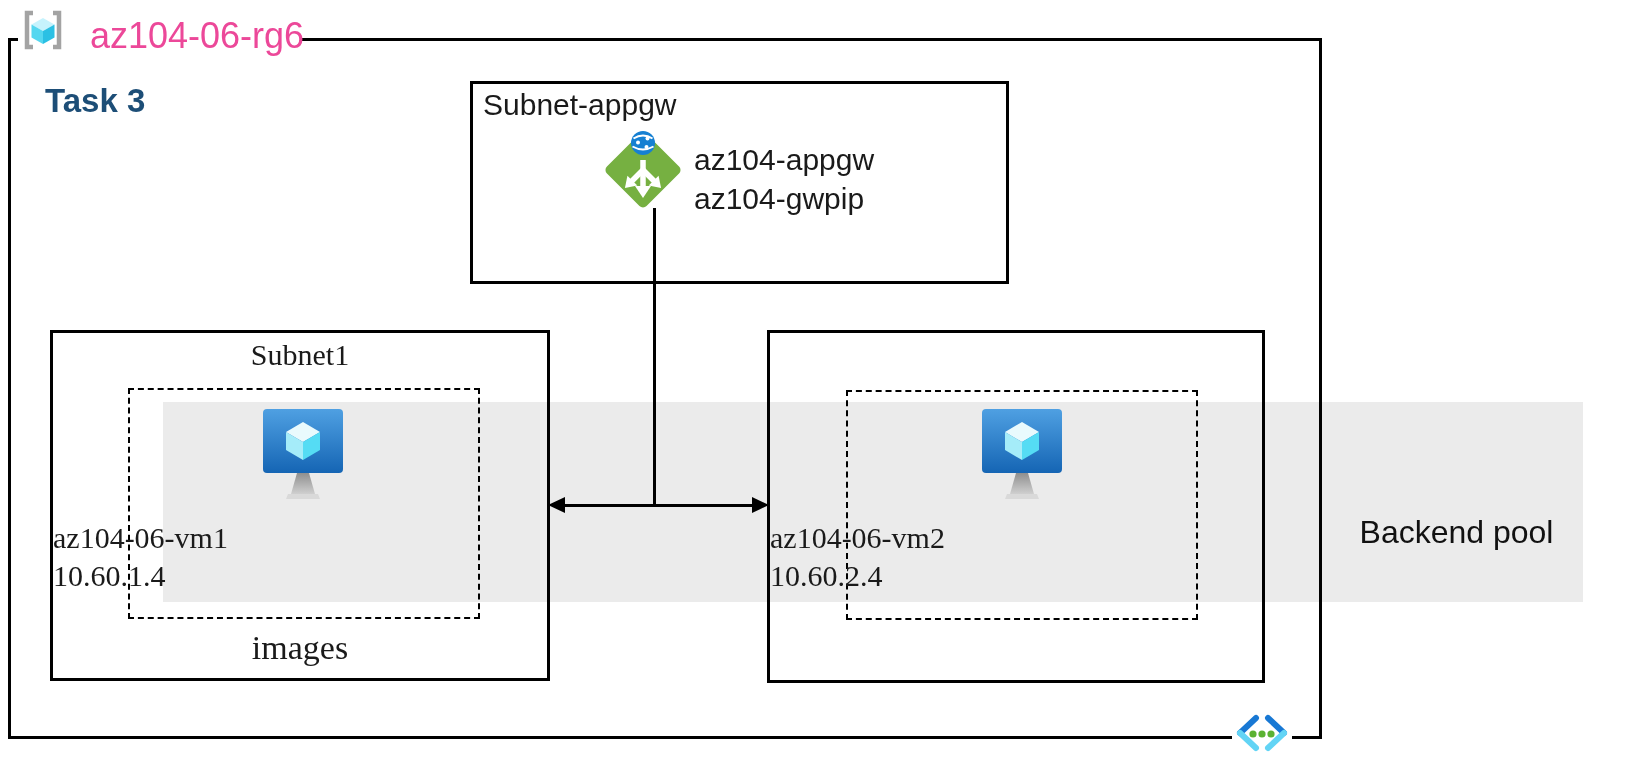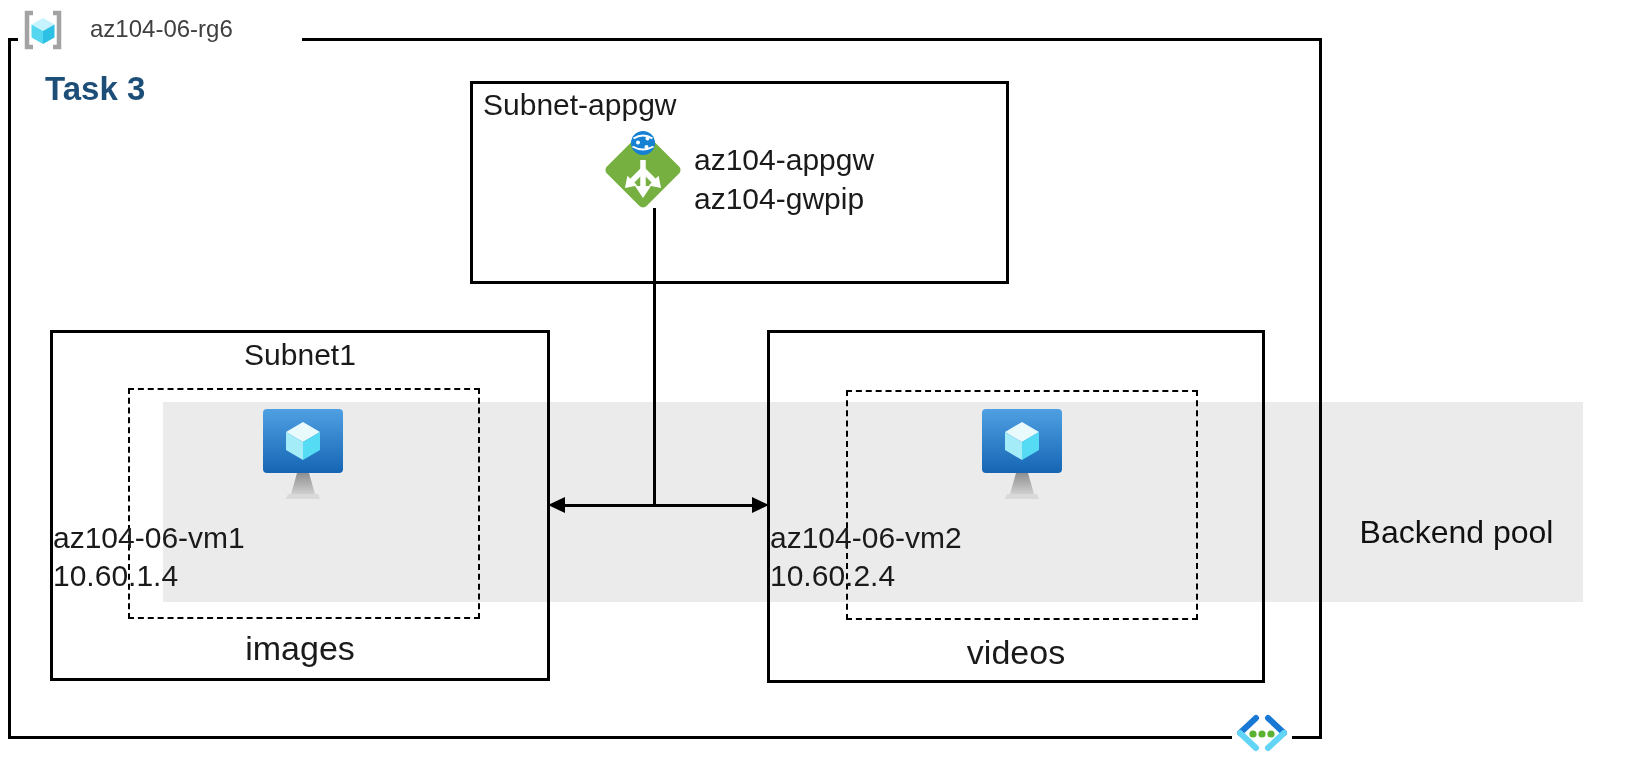--- a/index.html
+++ b/index.html
@@ -11,39 +11,39 @@
 
   
   #band{left:163px;top:402px;width:1420px;height:200px;background:#ebebeb;z-index:0;}
   #backend-label{left:1330px;top:402px;width:253px;height:260px;display:flex;align-items:center;justify-content:center;
     font-size:32px;color:#111;z-index:1;}
 
   
   #rg-box{left:8px;top:38px;width:1314px;height:701px;border:3px solid #000;box-sizing:border-box;z-index:2;background:transparent;}
   #rg-top-gap{left:18px;top:35px;width:284px;height:9px;background:#fff;z-index:3;}
   #rg-icon{left:20px;top:7px;width:46px;height:46px;z-index:4;}
-  #rg-title{left:90px;top:15px;font-size:24px;color:#404040;z-index:4;white-space:nowrap;}
-  #task-label{left:45px;top:70px;font-size:33px;font-weight:bold;color:#1d4e77;z-index:4;text-align:center;}
+  #rg-title{left:90px;top:15px;font-size:36px;color:#ec4899;z-index:4;white-space:nowrap;}
+  #task-label{left:45px;top:82px;font-size:33px;font-weight:bold;color:#1d4e77;z-index:4;text-align:center;}
 
   
   #appgw-box{left:470px;top:81px;width:539px;height:203px;border:3px solid #000;box-sizing:border-box;z-index:2;}
   #appgw-title{left:483px;top:88px;font-size:30px;z-index:4;white-space:nowrap;}
   #appgw-icon{left:601px;top:126px;width:84px;height:88px;z-index:5;}
   #appgw-labels{left:694px;top:140px;font-size:30px;line-height:39px;z-index:4;white-space:nowrap;}
 
   
   .line{background:#000;z-index:4;}
   #v-line{left:653px;top:208px;width:3px;height:298px;}
   #h-line{left:560px;top:504px;width:196px;height:3px;}
   .ah{width:0;height:0;z-index:4;}
   #ah-left{left:548px;top:497px;border-top:8.5px solid transparent;border-bottom:8.5px solid transparent;border-right:17px solid #000;}
   #ah-right{left:752px;top:497px;border-top:8.5px solid transparent;border-bottom:8.5px solid transparent;border-left:17px solid #000;}
 
   
-  .subnet-box{border:3px solid #000;box-sizing:border-box;z-index:2;background:transparent;}
+  .subnet-box{border:3px solid #000;box-sizing:border-box;z-index:2;background:transparent;font-family:Liberation Serif, serif;}
   #subnet1-box{left:50px;top:330px;width:500px;height:351px;}
   #subnet2-box{left:767px;top:330px;width:498px;height:353px;}
   .subnet-title{position:absolute;left:0;top:5px;width:100%;text-align:center;font-size:30px;}
   .dashed-box{position:absolute;border:2px dashed #000;box-sizing:border-box;z-index:2;}
   #subnet1-box .dashed-box{left:75px;top:55px;width:352px;height:231px;}
   #subnet2-box .dashed-box{left:76px;top:57px;width:352px;height:230px;}
   .vm-icon{position:absolute;width:80px;height:92px;z-index:5;}
   #subnet1-box .vm-icon{left:210px;top:76px;}
   #subnet2-box .vm-icon{left:212px;top:76px;}
   .vm-name{position:absolute;width:100%;text-align:left;font-size:30px;top:188px;z-index:4;}
@@ -154,21 +154,20 @@
       </defs>
       <rect x="0" y="0" width="80" height="64" rx="4" fill="url(#mon2)"></rect>
       <polygon points="40,13 57,23 40,33 23,23" fill="#e9fafd"></polygon>
       <polygon points="23,23 40,33 40,51 23,41" fill="#a5ecf9"></polygon>
       <polygon points="57,23 40,33 40,51 57,41" fill="#55dcf4"></polygon>
       <polygon points="34,64 46,64 52,85 28,85" fill="url(#stand2)"></polygon>
       <polygon points="25,85 55,85 57,90 23,90" fill="#d9d9d9"></polygon>
     </svg>
     <div class="vm-name">az104-06-vm2</div>
     <div class="vm-ip">10.60.2.4</div>
-    <div class="subnet-caption">videos</div>
   </div>
 
   <div class="abs" id="vnet-gap"></div>
   <svg class="abs" id="vnet-icon" viewBox="0 0 56 38">
     <line x1="22" y1="4" x2="6" y2="19" stroke="#1878d4" stroke-width="6" stroke-linecap="round"></line>
     <line x1="6" y1="19" x2="22" y2="34" stroke="#62d4f5" stroke-width="6" stroke-linecap="round"></line>
     <line x1="34" y1="4" x2="50" y2="19" stroke="#1878d4" stroke-width="6" stroke-linecap="round"></line>
     <line x1="50" y1="19" x2="34" y2="34" stroke="#62d4f5" stroke-width="6" stroke-linecap="round"></line>
     <circle cx="19" cy="20" r="3.6" fill="#5bb232"></circle>
     <circle cx="28" cy="20" r="3.6" fill="#5bb232"></circle>

